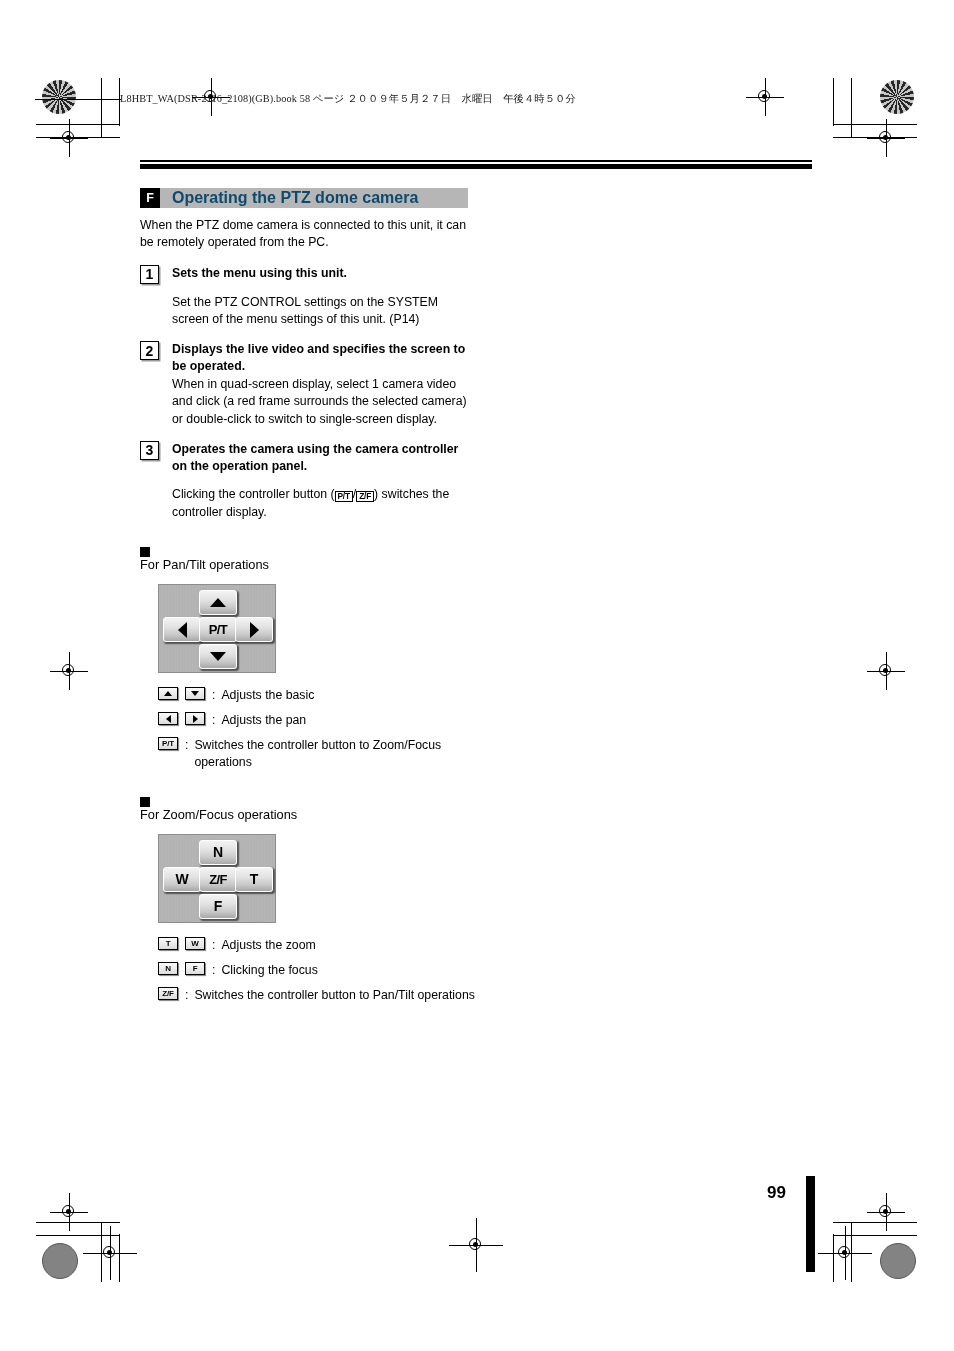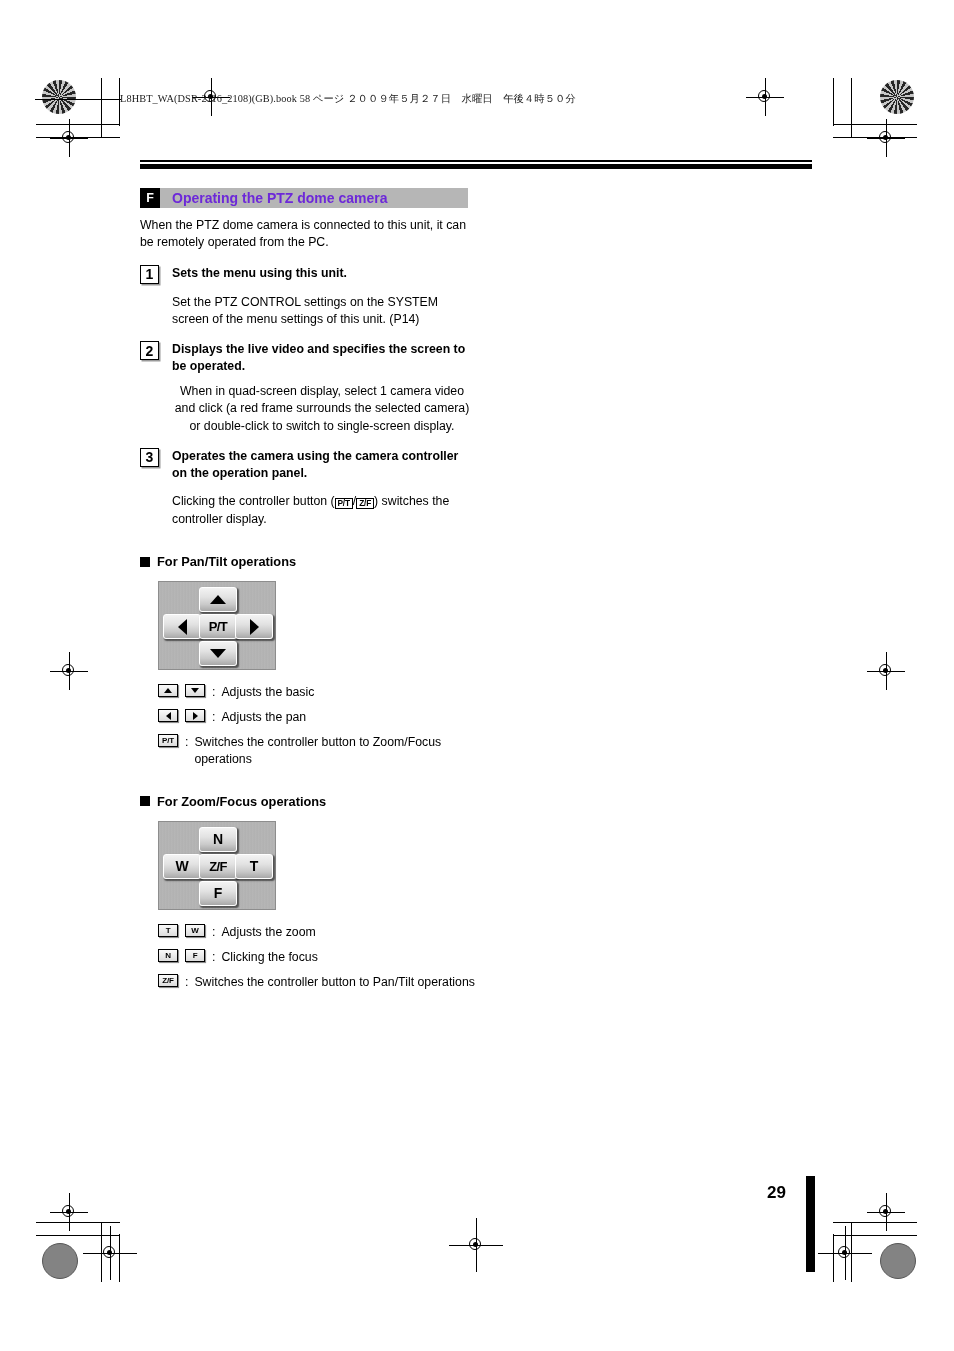--- a/index.html
+++ b/index.html
@@ -104,23 +104,23 @@
     color: #fff;
     font-weight: bold;
     font-size: 12.5px;
     display: flex;
     align-items: center;
     justify-content: center;
   }
   .section-label {
     flex: 1;
     background: #b6b6b6;
-    color: #6d28d9;
-    font-weight: bold;
-    font-size: 14px;
+    color: #0c4a6e;
+    font-weight: bold;
+    font-size: 16px;
     display: flex;
     align-items: center;
     padding-left: 12px;
     box-sizing: border-box;
   }
 
   .intro {
     margin-top: 9px;
     font-size: 12.3px;
     line-height: 1.42;
@@ -151,21 +151,21 @@
   .step-title {
     font-weight: bold;
     font-size: 12.3px;
     line-height: 1.35;
   }
   .step-text {
     font-size: 12.3px;
     line-height: 1.42;
     margin-top: 12px;
   }
-  .step-text.tight { margin-top: 8px; text-align: center; }
+  .step-text.tight { margin-top: 1px; }
 
   
   .key {
     display: inline-flex;
     align-items: center;
     justify-content: center;
     border: 1.3px solid #000;
     background: #fff;
     font-weight: bold;
     font-size: 8.3px;
@@ -174,24 +174,24 @@
     min-width: 18px;
     padding: 0 1px;
     box-sizing: border-box;
     vertical-align: -1px;
     letter-spacing: -0.2px;
   }
 
   
   .subhead {
     display: flex;
-    align-items: center;
-    font-weight: bold;
+    font-weight: normal;
     font-size: 12.8px;
     margin-top: 26px;
+    flex-direction: column;
   }
   .subhead .bullet {
     width: 10px; height: 10px;
     background: #000;
     margin-right: 7px;
   }
 
   
   .panel {
     margin-top: 12px;
@@ -546,14 +546,14 @@
       <div class="legend-keys">
         <span class="lkey text">Z/F</span>
       </div>
       <span class="legend-colon">:</span>
       <span class="legend-desc">Switches the controller button to Pan/Tilt operations</span>
     </div>
   </div>
 
 </div>
 
-<div class="page-number">29</div>
+<div class="page-number">99</div>
 <div class="page-bar"></div>
 
 </body></html>

